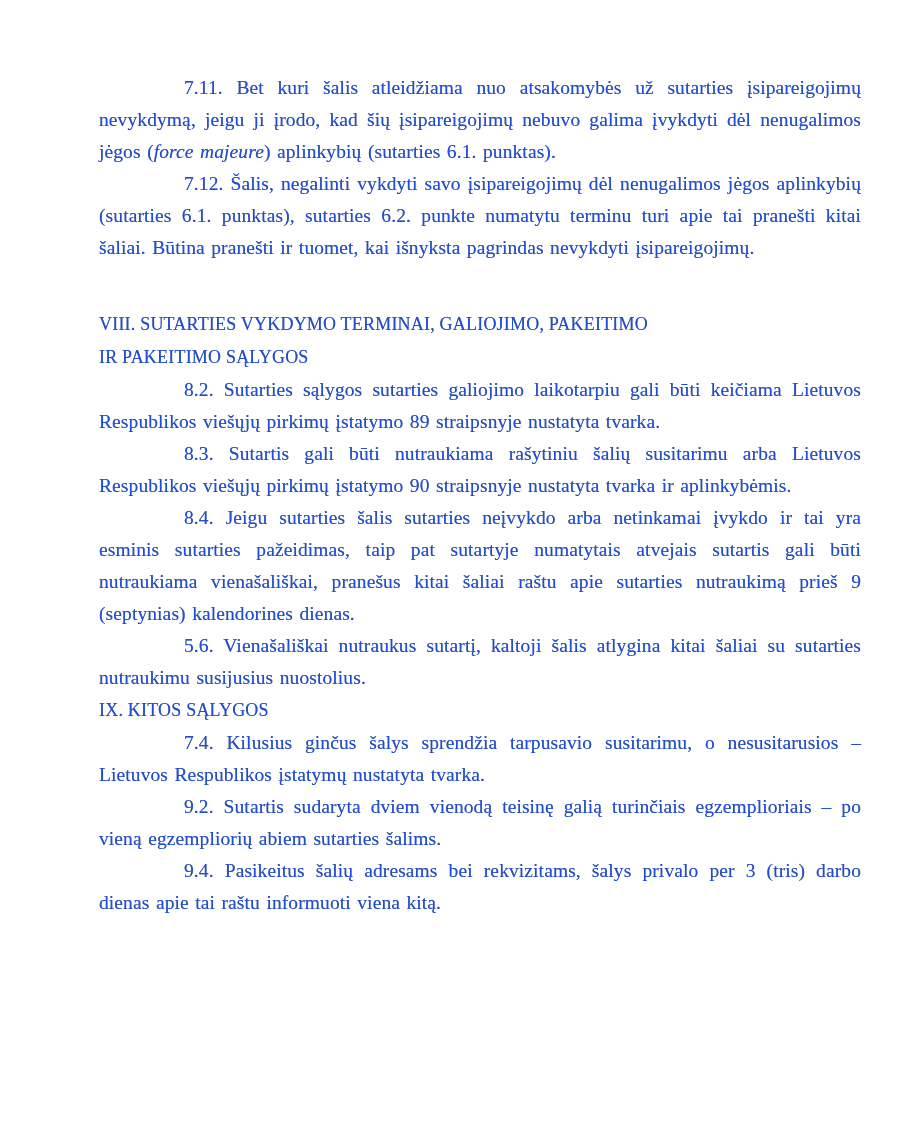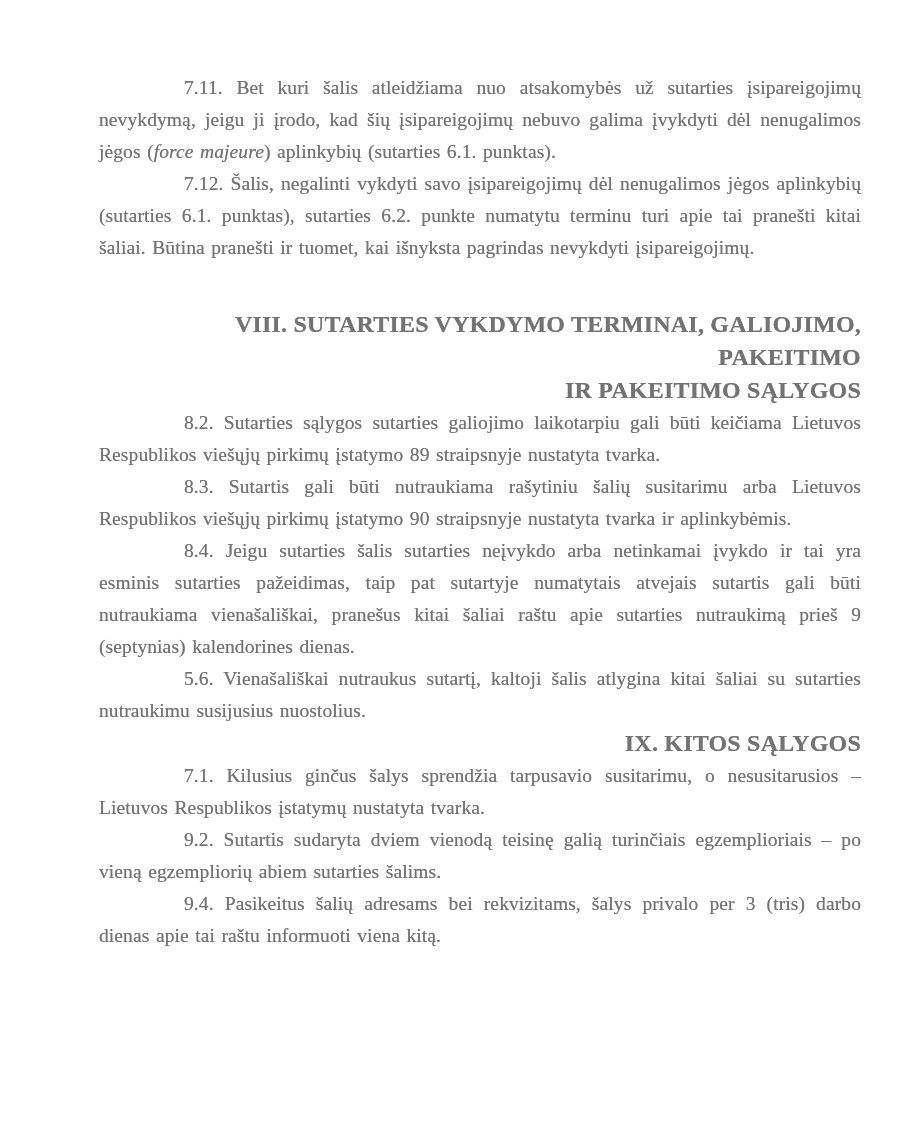--- a/index.html
+++ b/index.html
@@ -11,44 +11,44 @@
     width: 907px;
     height: 1137px;
     overflow: hidden;
   }
   .page {
     position: relative;
     width: 907px;
     height: 1137px;
     background: #ffffff;
     font-family: "Liberation Serif", "DejaVu Serif", serif;
-    color: #737373;
+    color: #1d4ed8;
   }
   .content {
     position: absolute;
     left: 99px;
     top: 72px;
     width: 762px;
   }
   p.para {
     margin: 0;
     font-size: 19.5px;
     line-height: 32px;
     text-align: justify;
     text-indent: 85px;
     letter-spacing: 0.1px;
     word-spacing: 1.5px;
     text-shadow: 0 0 0.5px rgba(20,20,20,0.45);
   }
   .heading {
     margin: 0;
-    font-weight: bold;
-    font-size: 24px;
+    font-weight: normal;
+    font-size: 18px;
     line-height: 33px;
-    text-align: right;
+    text-align: left;
     letter-spacing: 0.2px;
     text-shadow: 0 0 0.5px rgba(20,20,20,0.5);
   }
   .heading-viii { margin-top: 44px; }
   .after-heading-viii { margin-top: 16px; }
   .heading-ix { }
   .after-heading-ix { margin-top: 26px; }
   .italic { font-style: italic; }
 </style>
 </head>
@@ -66,18 +66,18 @@
       <div>IR PAKEITIMO SĄLYGOS</div>
     </div>
 
     <p class="para">8.2. Sutarties sąlygos sutarties galiojimo laikotarpiu gali būti keičiama Lietuvos Respublikos viešųjų pirkimų įstatymo 89 straipsnyje nustatyta tvarka.</p>
     <p class="para">8.3. Sutartis gali būti nutraukiama rašytiniu šalių susitarimu arba Lietuvos Respublikos viešųjų pirkimų įstatymo 90 straipsnyje nustatyta tvarka ir aplinkybėmis.</p>
     <p class="para">8.4. Jeigu sutarties šalis sutarties neįvykdo arba netinkamai įvykdo ir tai yra esminis sutarties pažeidimas, taip pat sutartyje numatytais atvejais sutartis gali būti nutraukiama vienašališkai, pranešus kitai šaliai raštu apie sutarties nutraukimą prieš 9 (septynias) kalendorines dienas.</p>
     <p class="para">5.6. Vienašališkai nutraukus sutartį, kaltoji šalis atlygina kitai šaliai su sutarties nutraukimu susijusius nuostolius.</p>
 
     <div class="heading heading-ix">IX. KITOS SĄLYGOS</div>
 
-    <p class="para after-heading-ix">7.1. Kilusius ginčus šalys sprendžia tarpusavio susitarimu, o nesusitarusios – Lietuvos Respublikos įstatymų nustatyta tvarka.</p>
+    <p class="para after-heading-ix">7.4. Kilusius ginčus šalys sprendžia tarpusavio susitarimu, o nesusitarusios – Lietuvos Respublikos įstatymų nustatyta tvarka.</p>
     <p class="para">9.2. Sutartis sudaryta dviem vienodą teisinę galią turinčiais egzemplioriais – po vieną egzempliorių abiem sutarties šalims.</p>
     <p class="para">9.4. Pasikeitus šalių adresams bei rekvizitams, šalys privalo per 3 (tris) darbo dienas apie tai raštu informuoti viena kitą.</p>
 
   </div>
 </div>
 
 </body></html>

